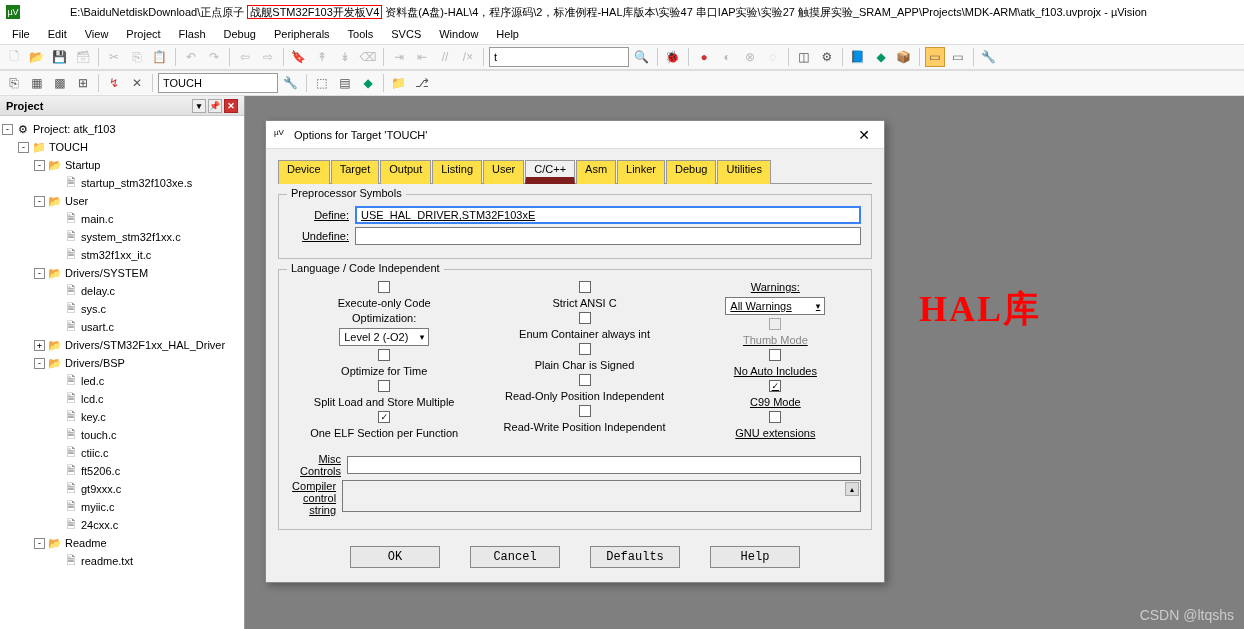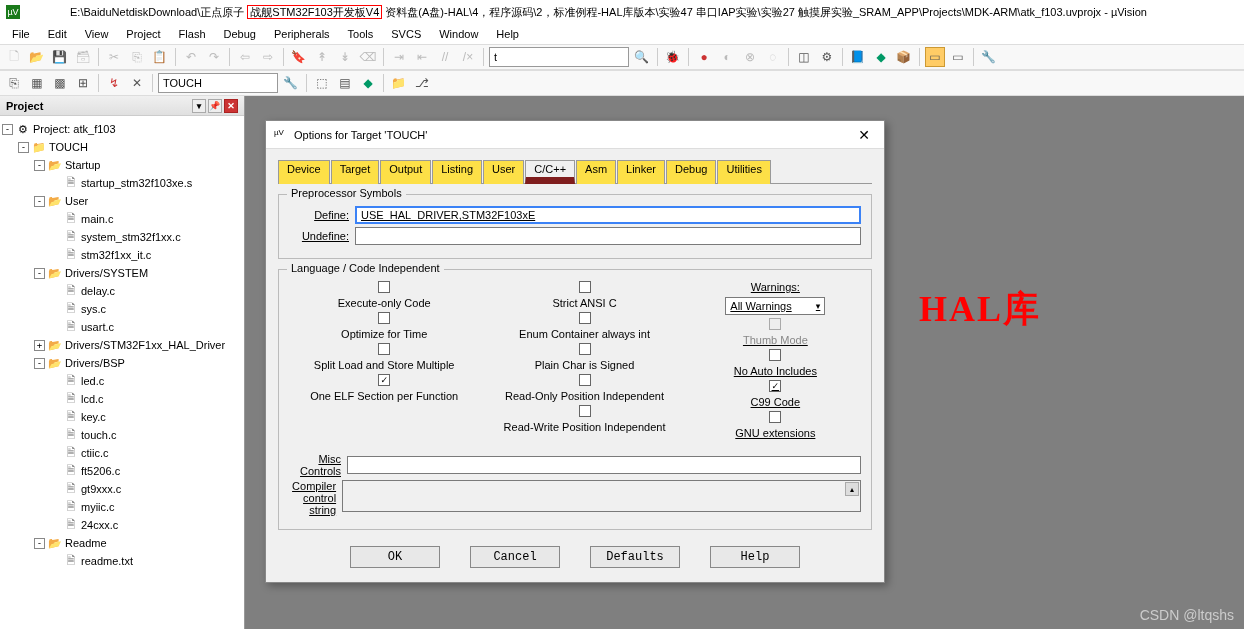--- a/index.html
+++ b/index.html
@@ -377,20 +377,24 @@
 
         <div class="group">
           <span class="group-title">Language / Code Independent</span>
           <div class="cols">
             <div class="col" id="col1">
                 <div class="chk">
                   <span class="chkbox"></span>
                   <span>Execute-only Code</span>
                 </div>
                 <div class="chk">
+                  <span>Optimization:</span> 
+                  <span class="sel">Level 2 (-O2)</span>
+                </div>
+                <div class="chk">
                   <span class="chkbox"></span>
                   <span>Optimize for Time</span>
                 </div>
                 <div class="chk">
                   <span class="chkbox"></span>
                   <span>Split Load and Store Multiple</span>
                 </div>
                 <div class="chk">
                   <span class="chkbox">✓</span>
                   <span>One ELF Section per Function</span>
@@ -426,21 +430,21 @@
                 <div class="chk">
                   <span class="chkbox disabled"></span>
                   <span style="color: rgb(136, 136, 136);">Thumb Mode</span>
                 </div>
                 <div class="chk">
                   <span class="chkbox"></span>
                   <span>No Auto Includes</span>
                 </div>
                 <div class="chk">
                   <span class="chkbox">✓</span>
-                  <span>C99 Code</span>
+                  <span>C99 Mode</span>
                 </div>
                 <div class="chk">
                   <span class="chkbox"></span>
                   <span>GNU extensions</span>
                 </div>
               </div>
           </div>
           <div style="height:8px;"></div>
           <div class="row">
             <span class="lbl2">Misc Controls</span>

